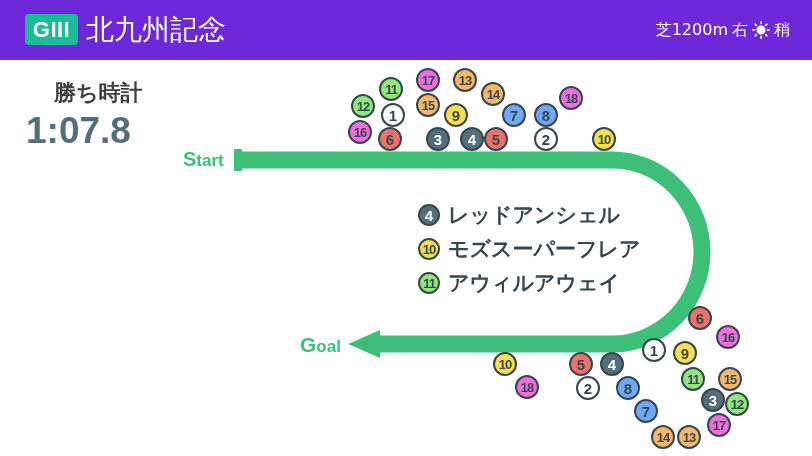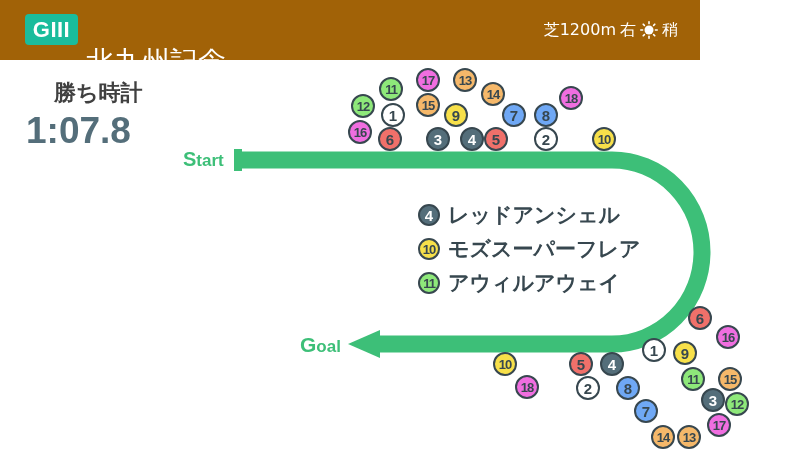--- a/index.html
+++ b/index.html
@@ -1,22 +1,22 @@
 <!DOCTYPE html>
 <html><head>
 <meta charset="utf-8">
 <style>
   html, body { margin:0; padding:0; }
   body { width:812px; height:456px; position:relative; overflow:hidden; background:#ffffff;
          font-family:"DejaVu Sans", sans-serif; }
-  .header { position:absolute; left:0; top:0; width:700px; height:60px; background:#a16207; }
+  .header { position:absolute; left:0; top:0; width:812px; height:60px; background:#6d28d9; }
   .grade { position:absolute; left:25px; top:14px; width:53px; height:31px; background:#1abc9c;
            border-radius:4px; color:#fff; font-family:"Liberation Sans", sans-serif; font-weight:bold;
            font-size:22px; line-height:31px; text-align:center; letter-spacing:0.5px; }
-  .race-name { position:absolute; left:86px; top:10px; color:#fff; font-size:28px; line-height:40px;margin-top:32px; }
+  .race-name { position:absolute; left:86px; top:10px; color:#fff; font-size:28px; line-height:40px; }
   .conditions { position:absolute; right:22px; top:18px; color:#fff; font-size:16px; line-height:24px;
                 display:flex; gap:4px; align-items:center; }
   .sun { display:inline-block; position:relative; width:18px; height:18px; }
   .time-label { position:absolute; left:54px; top:78px; color:#404040; font-size:22px; font-weight:bold; }
   .time-value { position:absolute; left:26px; top:110px; color:#546e7a; font-size:37px; font-weight:bold;
                 font-family:"Liberation Sans", sans-serif; }
   .start-label { position:absolute; left:183px; top:148px; color:#3dbf78; font-weight:bold;
                  font-family:Liberation Sans, sans-serif; font-size:17px; }
   .goal-label { position:absolute; left:300px; top:333px; color:#3dbf78; font-weight:bold;
                 font-family:"Liberation Sans", sans-serif; font-size:17px;text-align:center; }

